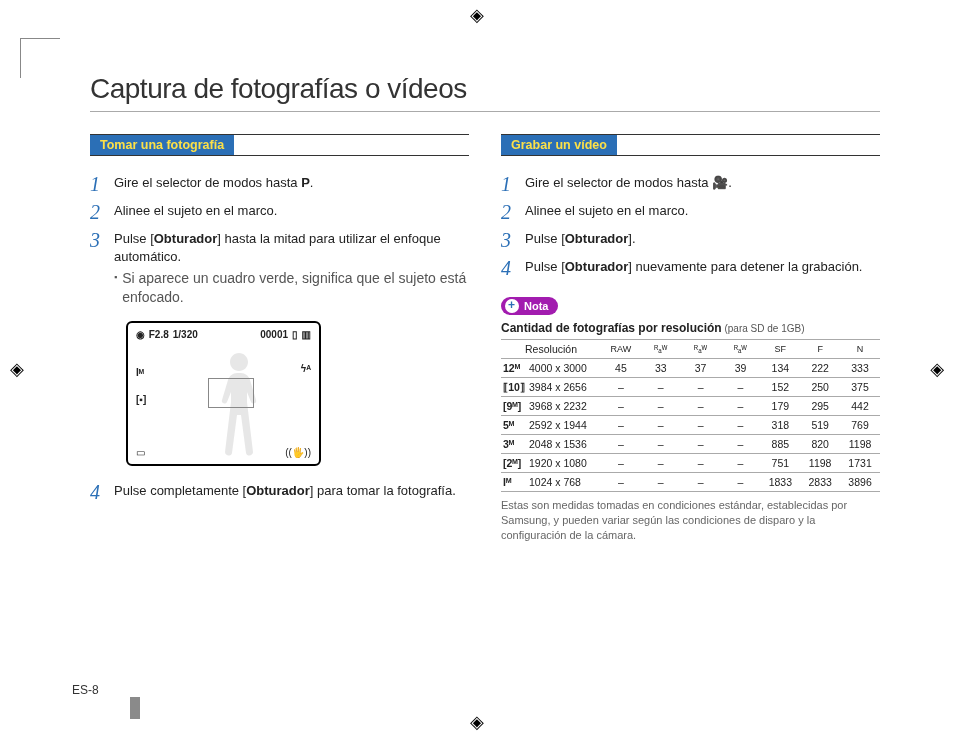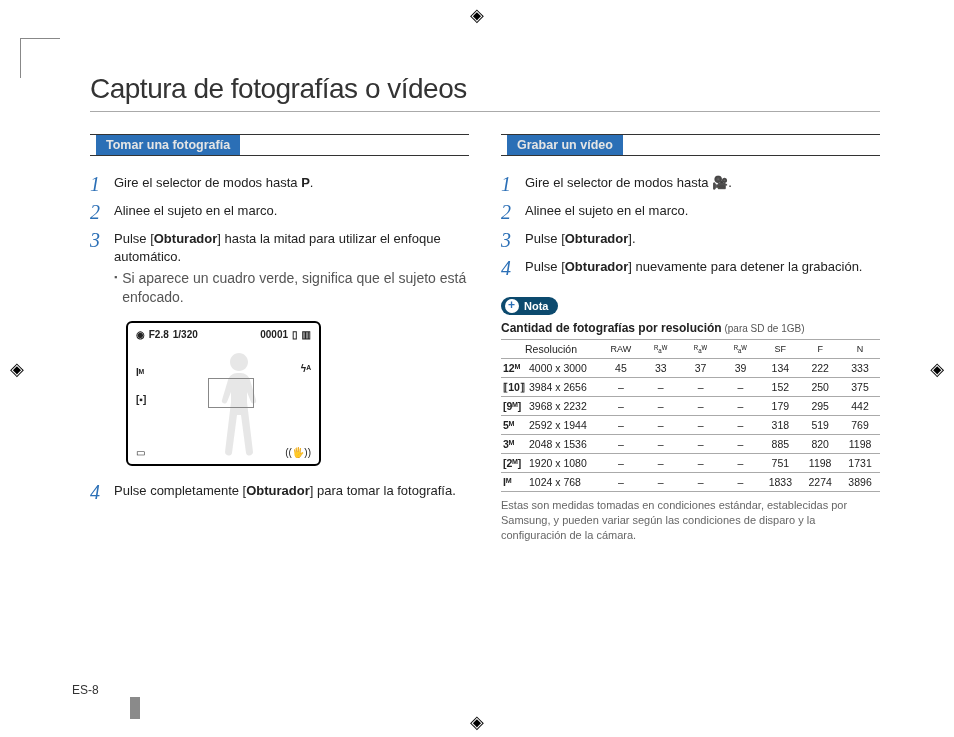--- a/index.html
+++ b/index.html
@@ -31,26 +31,26 @@
     letter-spacing: -0.5px;
     color: #333;
     margin-bottom: 6px;
   }
   .rule { border: none; border-top: 1px solid #aaa; margin-bottom: 22px; }
   .cols { display: flex; gap: 32px; }
   .col { flex: 1 1 50%; }
   .section-tag {
     display: inline-block;
     background: #2b6fb6;
-    color: #e5e5e5;
+    color: #fde047;
     font-size: 12.5px;
     font-weight: bold;
     padding: 3px 10px;
     margin-bottom: 16px;
-    margin-left: 6px;
+    margin-left: 0;
     position: relative;
   }
   .section-wrap { border-top:1px solid #333; border-bottom:1px solid #333; padding-bottom:1px; margin-bottom:18px;}
   .section-wrap .section-tag { margin-top:-1px; margin-bottom:-1px;}
 
   ol.steps { list-style: none; padding: 0; margin: 0 0 14px 0; }
   ol.steps > li { display: flex; margin-bottom: 8px; font-size: 13px; line-height: 1.35; }
   .stepnum {
     font-family: Georgia, "Times New Roman", serif;
     font-style: italic;
@@ -83,21 +83,21 @@
     width:60px; height:112px; opacity:0.35;
   }
   .af-box { position:absolute; left:42%; top:55px; width:46px; height:30px; border:1px solid #888;}
   .lcd .left-col{ position:absolute; left:8px; top:40px; font-size:10px; font-weight:bold; line-height:1.9;}
   .lcd .left-col div{margin-bottom:8px;}
   .lcd .right-col{ position:absolute; right:8px; top:40px; font-size:10px; font-weight:bold;}
   .lcd .bot-row{ position:absolute; bottom:6px; left:8px; right:8px; display:flex; justify-content:space-between; font-size:10px;}
 
   .note-pill {
     display:inline-flex; align-items:center;
-    background:#0c4a6e; color:#fff;
+    background:#a21caf; color:#fff;
     border-radius: 10px;
     font-size:11px; font-weight:bold;
     padding:2px 10px 2px 4px;
     margin-bottom:6px;
   }
   .note-pill::before{
     content:""; width:14px; height:14px; border-radius:50%;
     background:#fff; margin-right:5px;
     display:inline-flex; align-items:center; justify-content:center;
     color:#2b6fb6; font-size:11px;
@@ -344,21 +344,21 @@
               <td>1731</td>
             </tr>
             <tr>
               <td class="firstcol">Iᴹ</td>
               <td class="rescol">1024 x 768</td>
               <td>–</td>
               <td>–</td>
               <td>–</td>
               <td>–</td>
               <td>1833</td>
-              <td>2274</td>
+              <td>2833</td>
               <td>3896</td>
             </tr>
           </tbody>
       </table>
 
       <p class="footnote">Estas son medidas tomadas en condiciones estándar, establecidas por Samsung, y pueden variar según las condiciones de disparo y la configuración de la cámara.</p>
     </div>
   </div>
 </div>
 

